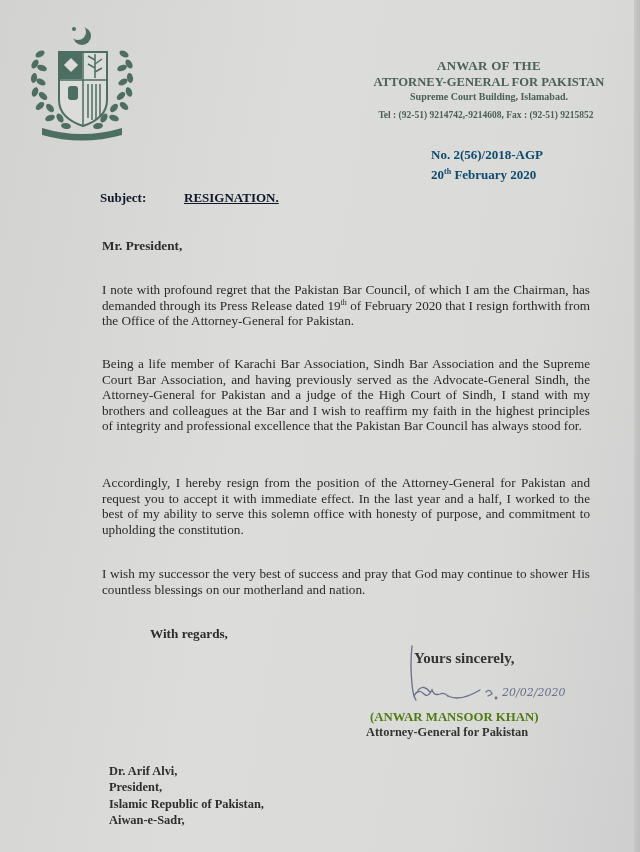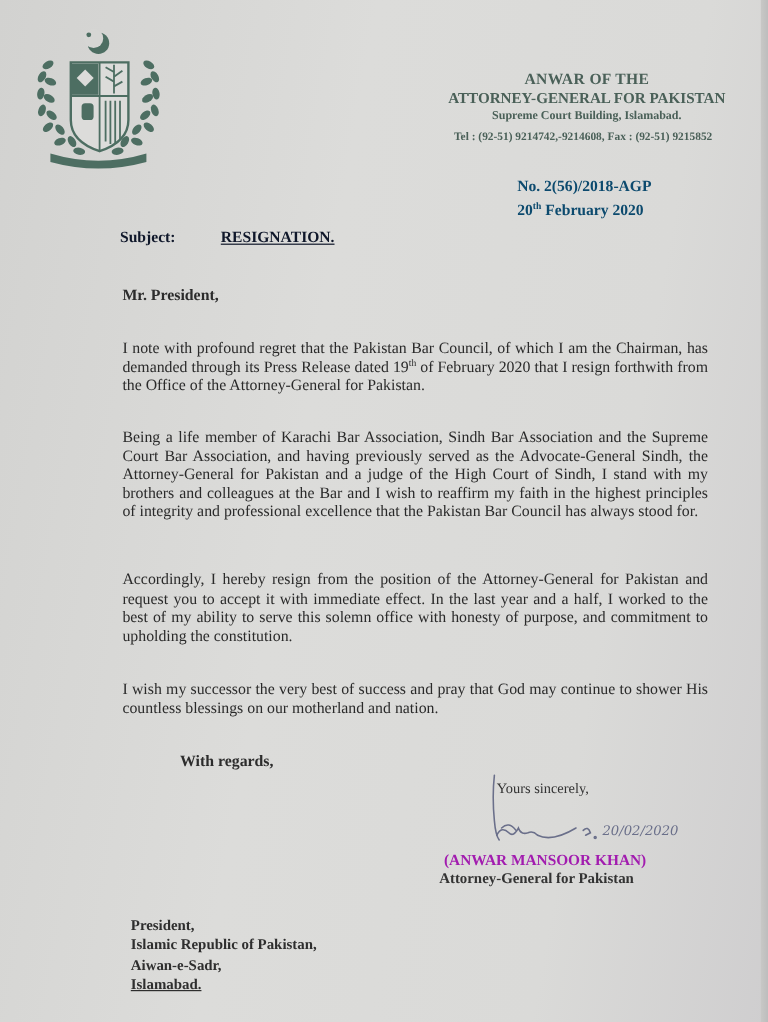--- a/index.html
+++ b/index.html
@@ -42,25 +42,25 @@
     }
     .para sup { font-size: 8px; line-height: 0; }
     .p1 { top: 282px; }
     .p2 { top: 356px; }
     .p3 { top: 475px; }
     .p4 { top: 566px; }
     .regards {
       position: absolute; left: 150px; top: 626px; font-weight: bold; font-size: 13.2px; color: #2c2c2c;
     }
     .closing {
-      position: absolute; left: 414px; top: 650px; font-weight: normal; font-size: 12px; color: #333;
+      position: absolute; left: 414px; top: 650px; font-weight: bold; font-size: 15px; color: #333;
     }
     .signature { position: absolute; left: 404px; top: 644px; width: 210px; height: 72px; }
     .signer-name {
-      position: absolute; left: 370px; top: 710px; font-weight: bold; font-size: 12.8px; color: #a21caf;
+      position: absolute; left: 370px; top: 710px; font-weight: bold; font-size: 12.8px; color: #4d7c0f;
     }
     .signer-title {
       position: absolute; left: 366px; top: 725px; font-weight: bold; font-size: 12.4px; color: #333;
     }
     .addressee {
       position: absolute; left: 109px; top: 763px; font-weight: bold; font-size: 12.4px;
       line-height: 16.4px; color: #2e2e2e;
     }
     .addressee .underlined { text-decoration: underline; }
   </style>
@@ -169,17 +169,17 @@
     <text x="98" y="52" font-family="DejaVu Serif, serif" font-size="11" fill="#6a6f8a" font-style="italic">20/02/2020</text>
   </svg>
 </div>
 
 <div class="closing">Yours sincerely,</div>
 
 <div class="signer-name">(ANWAR MANSOOR KHAN)</div>
 <div class="signer-title">Attorney-General for Pakistan</div>
 
 <div class="addressee">
+  <div>Dr. Arif Alvi,</div>
   <div>President,</div>
   <div>Islamic Republic of Pakistan,</div>
   <div>Aiwan-e-Sadr,</div>
-  <div class="underlined">Islamabad.</div>
 </div>
 
 </body></html>

